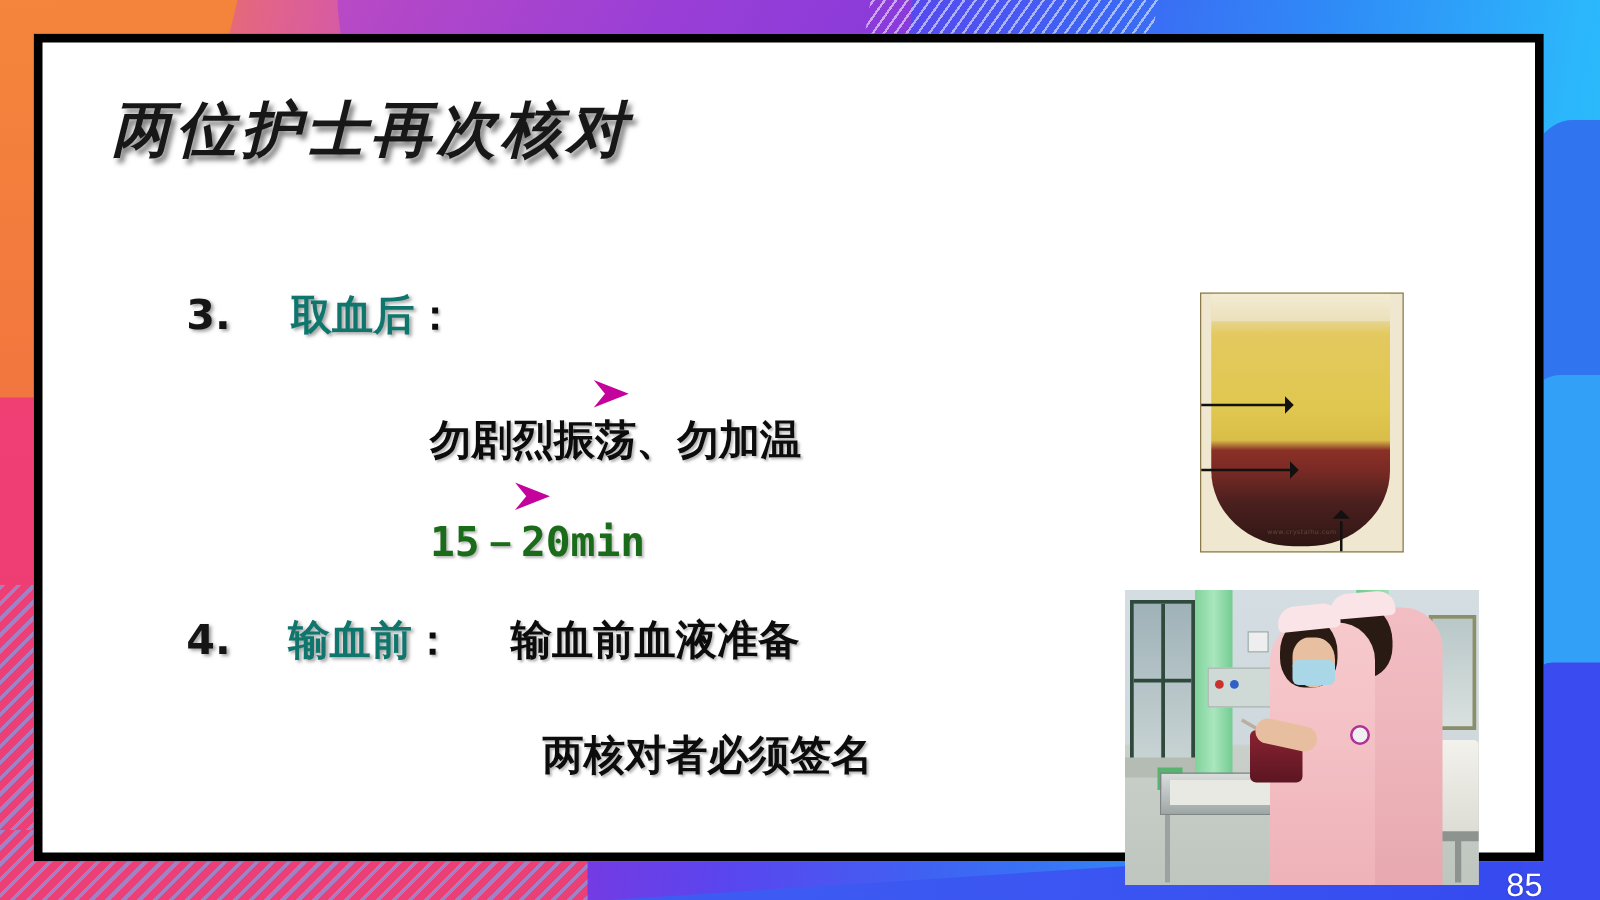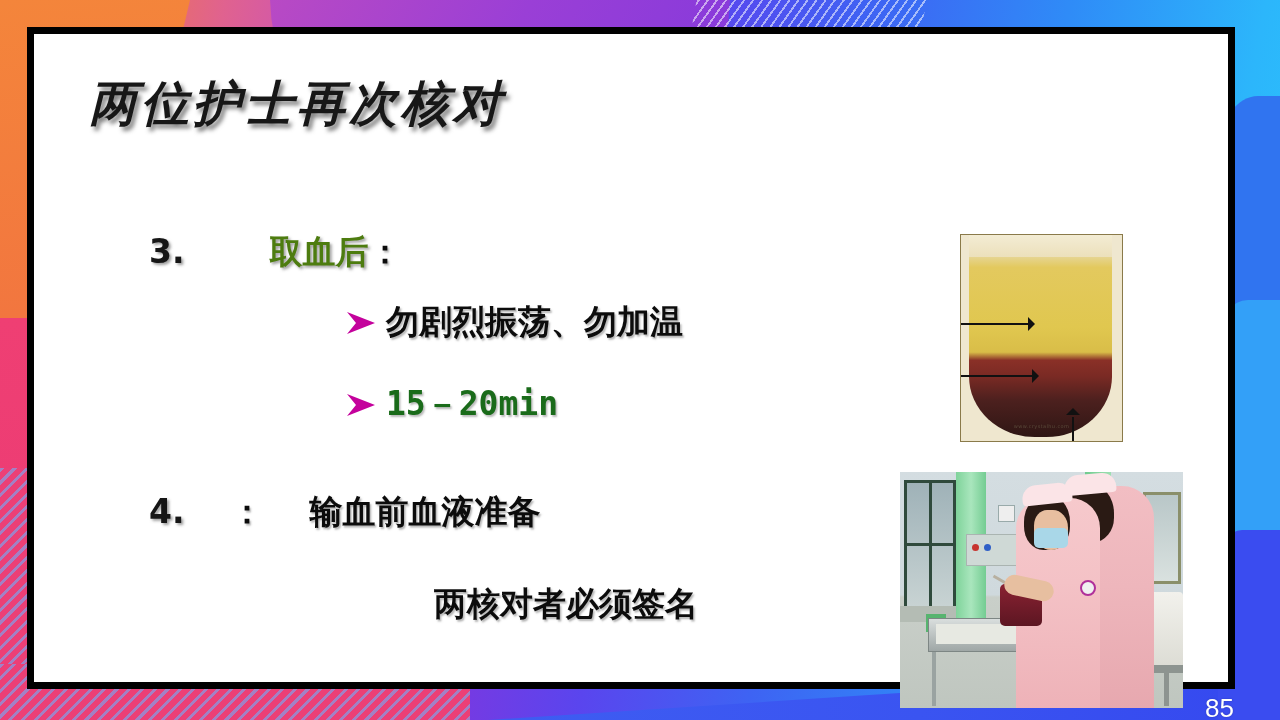--- a/index.html
+++ b/index.html
@@ -109,43 +109,42 @@
   }
 
   
   .blk { position:absolute; white-space:nowrap; }
   .num {
     font-size:33px; font-weight:bold; color:#151515;
     font-family:"DejaVu Sans","Liberation Sans",sans-serif;
     text-shadow:2px 2px 3px rgba(90,90,90,.6);
   }
   .heavy {
-    font-size:33px; font-weight:bold; color:#4d7c0f;
+    font-size:33px; font-weight:bold; color:#0f766e;
     font-family:Liberation Sans, sans-serif;
     text-shadow:2px 2px 3px rgba(90,90,90,.6);
-    margin-left:37px;
   }
   .plain {
     font-size:33px; font-weight:bold; color:#0c0c0c;
     font-family:"Liberation Sans","DejaVu Sans",sans-serif;
     text-shadow:1.5px 1.5px 2px rgba(120,120,120,.55);
   }
   .green {
     font-size:33px; font-weight:bold;
     color:#1a6b1a;
     font-family:"DejaVu Sans Mono","Liberation Mono",monospace;
     text-shadow:1.5px 1.5px 2px rgba(120,120,120,.5);
   }
 
   
   #item3 { left:115px; top:196px; display:flex; align-items:baseline; }
   #item3 .num { margin-right:48px; }
 
   
-  .bullet-row { display:flex; align-items:center; }
+  .bullet-row { display:flex; align-items:center;flex-direction:column; }
   .arrow-ico { width:34px; height:30px; margin-right:8px; flex:0 0 auto; }
   #bullet1 { left:310px; top:266px; }
   #bullet2 { left:310px; top:348px; }
 
   
   #item4 { left:115px; top:456px; display:flex; align-items:baseline; }
   #item4 .num { margin-right:46px; }
   #item4 .gap { display:inline-block; width:46px; }
   #line5 { left:400px; top:548px;text-align:right; }
 
@@ -302,20 +301,21 @@
 
   <div class="blk bullet-row" id="bullet2">
     <svg class="arrow-ico" viewBox="0 0 34 30">
       <path d="M3 4 L31 15 L3 26 L12 15 Z" fill="#c4029c"></path>
     </svg>
     <span class="green">15－20min</span>
   </div>
 
   <div class="blk" id="item4">
     <span class="num">4.</span>
+    <span class="heavy">输血前</span>
     <span class="plain">：</span>
     <span class="gap"></span>
     <span class="plain">输血前血液准备</span>
   </div>
 
   <div class="blk" id="line5">
     <span class="plain">两核对者必须签名</span>
   </div>
 
   <div id="bloodbag">

